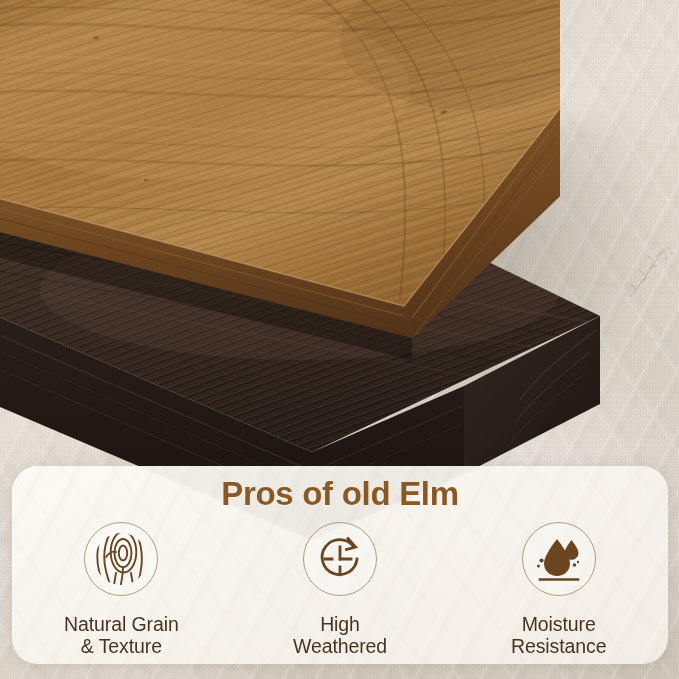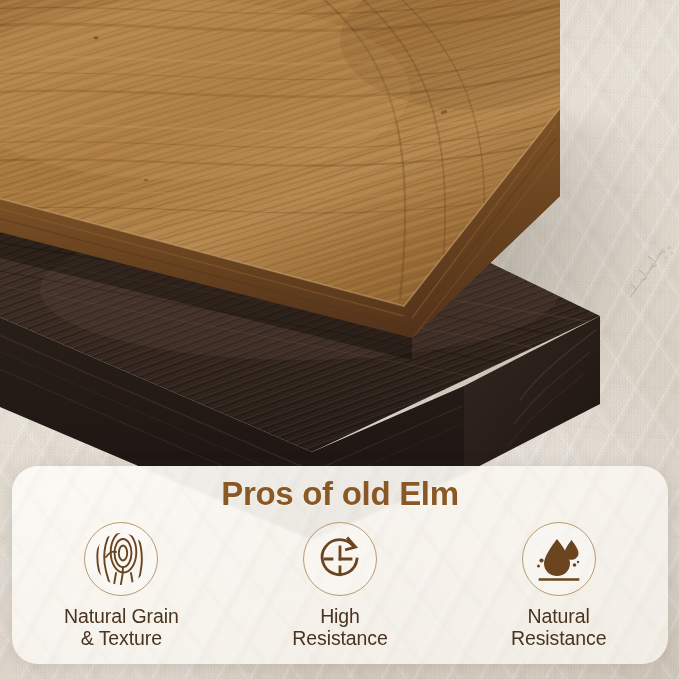--- a/index.html
+++ b/index.html
@@ -124,21 +124,21 @@
   }
   .feature-icon {
     width: 74px; height: 74px;
     border-radius: 50%;
     border: 1.3px solid #b79a72;
     display: flex; align-items: center; justify-content: center;
     background: rgba(255,255,255,.28);
   }
   .feature-icon svg { display: block; }
   .feature-label {
-    margin-top: 9px;
+    margin-top: 17px;
     text-align: center;
     font-size: 19.5px;
     line-height: 1.13;
     color: #4a3420;
     letter-spacing: -0.1px;
     white-space: pre-line;
   }
 </style>
 </head>
 <body>
@@ -357,38 +357,38 @@
               <path d="M38.5 12.5 A17.5 17.5 0 1 0 42 25"></path>
               <path d="M33 4.5 L40.5 13 L31.5 15.5" stroke-width="2.8" stroke-linejoin="miter"></path>
               <path d="M25 25 L25 13"></path>
               <path d="M25 25 L36 25"></path>
               <path d="M25 33 L25 40"></path>
               <path d="M10 25 L17 25"></path>
             </g>
           </svg>
         </div>
         <div class="feature-label">High
-Resistance</div>
+Weathered</div>
       </div>
 
       <div class="feature">
         <div class="feature-icon">
           <svg width="52" height="52" viewBox="0 0 52 52">
             <g fill="#6b451f">
               <path d="M24 6 C24 6 11 22 11 30.5 C11 37.5 16.8 43 24 43 C31.2 43 37 37.5 37 30.5 C37 22 24 6 24 6 Z"></path>
               <path d="M38.5 7 C38.5 7 31.5 15.5 31.5 20 C31.5 23.8 34.6 26.8 38.5 26.8 C42.4 26.8 45.5 23.8 45.5 20 C45.5 15.5 38.5 7 38.5 7 Z"></path>
               <circle cx="8.5" cy="27.5" r="2.1"></circle>
               <circle cx="5.5" cy="33" r="1.5"></circle>
               <circle cx="41.5" cy="32" r="1.8"></circle>
               <circle cx="45" cy="29" r="1.2"></circle>
             </g>
             <path d="M7 46.5 H45" stroke="#6b451f" stroke-width="2.6" stroke-linecap="square" fill="none"></path>
           </svg>
         </div>
-        <div class="feature-label">Natural
+        <div class="feature-label">Moisture
 Resistance</div>
       </div>
 
 
     </div>
   </div>
 
 </div>
 
 </body></html>

